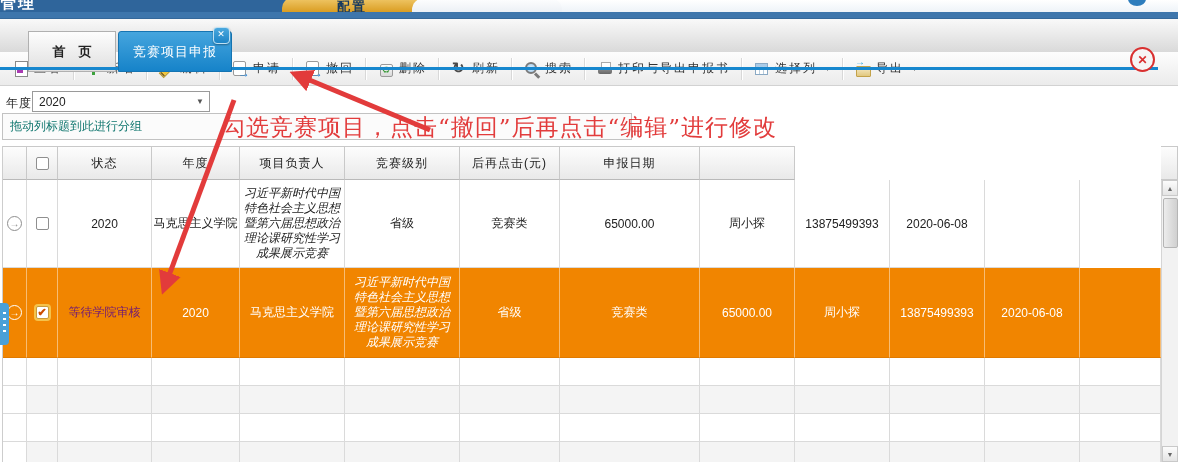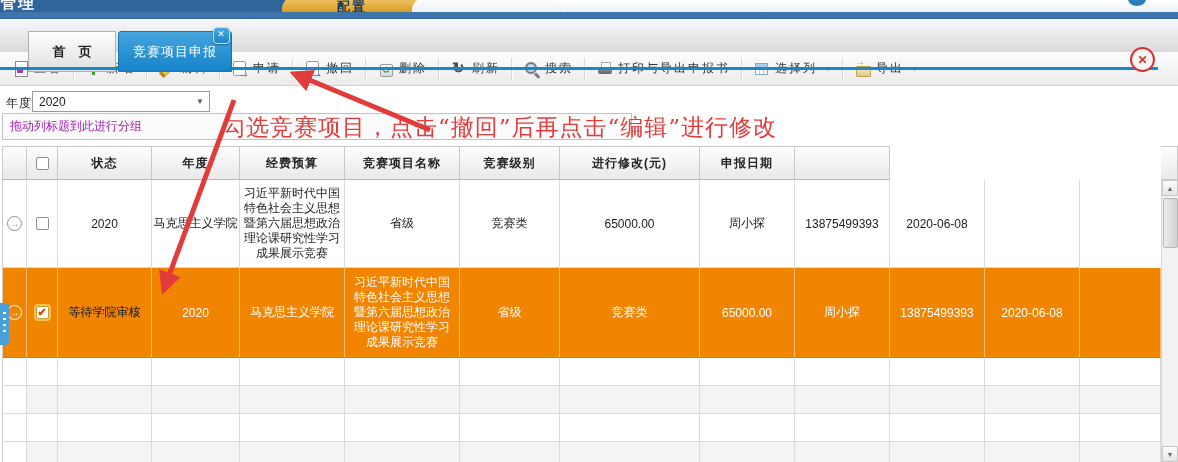--- a/index.html
+++ b/index.html
@@ -61,37 +61,37 @@
   .i-columns::after{content:'';position:absolute;left:5px;top:5px;width:1px;height:8px;background:#b9cede;box-shadow:4px 0 0 #b9cede;}
   .i-export::before{content:'';position:absolute;left:1px;top:5px;width:13px;height:9px;background:linear-gradient(#f6ecca,#e2c87f);
                     border:1px solid #c3a24a;border-radius:1px;}
   .i-export::after{content:'→';position:absolute;left:0;top:-4px;font-size:10px;font-weight:bold;color:#28a0d8;line-height:10px;}
   
   .filter-label{position:absolute;left:6px;top:95px;font-size:12px;color:#222;letter-spacing:1px;}
   .year-select{position:absolute;left:32px;top:91px;width:178px;height:21px;border:1px solid #9a9a9a;background:#fff;
                font-size:12px;display:flex;align-items:center;padding:0 6px;box-sizing:border-box;color:#222;}
   .sel-caret{position:absolute;right:5px;font-size:8px;color:#555;}
   .group-bar{position:absolute;left:2px;top:113px;width:630px;height:27px;border:1px solid #c2c2c2;background:#fbfbfb;
-             box-sizing:border-box;font-size:12px;color:#a21caf;line-height:25px;padding-left:7px;z-index:1;}
+             box-sizing:border-box;font-size:12px;color:#0f766e;line-height:25px;padding-left:7px;z-index:1;}
   .annotation{position:absolute;left:222px;top:112px;font-size:23px;letter-spacing:1px;color:#e23c3c;
               font-family:"DejaVu Serif",serif;white-space:nowrap;z-index:30;}
   
   .tbl{position:absolute;left:2px;top:146px;width:1159px;height:316px;overflow:hidden;background:#fff;
        border-left:1px solid #cdcdcd;box-sizing:border-box;}
   .trow{display:grid;grid-template-columns:24px 31px 94px 88px 105px 115px 100px 140px 95px 95px 95px 95px 1fr;}
   .cell{border-right:1px solid #dadada;border-bottom:1px solid #dadada;display:flex;align-items:center;justify-content:center;
         font-size:12px;color:#222;text-align:center;overflow:hidden;box-sizing:border-box;}
   .thead{height:34px;}
   .thead .cell{background:linear-gradient(#fdfdfd,#e9e9e9);border-right:1px solid #c9c9c9;border-bottom:1px solid #b9b9b9;
-               border-top:1px solid #c9c9c9;font-weight:bold;letter-spacing:1px;}
+               border-top:1px solid #c9c9c9;font-weight:normal;letter-spacing:1px;}
   .r-data{height:88px;}
   .r2{height:90px;}
   .r2 .cell{background:#f18500;color:#fff;border-right:1px solid rgba(255,255,255,.45);border-bottom:1px solid #e07a00;}
-  .r2 .cell.status{color:#0f172a;}
-  .cell.project{line-height:15px;padding:0 4px;}
+  .r2 .cell.status{color:#701a75;}
+  .cell.project{line-height:15px;padding:0 4px;font-style:italic;}
   .er{height:28px;}
   .er.alt .cell{background:#f4f4f4;}
   .er.alt .cell:first-child{background:#fff;}
   .chk{width:13px;height:13px;background:#fff;border:1px solid #8f8f8f;border-radius:2px;display:flex;align-items:center;
        justify-content:center;font-size:11px;color:#cc4d00;box-sizing:border-box;font-weight:bold;line-height:11px;}
   .r2 .chk{border:1px solid #c89a3a;box-shadow:0 0 0 2px #f5c24a;}
   .expander{width:15px;height:15px;border:1px solid #8f8f8f;border-radius:50%;color:#8f8f8f;font-size:10px;line-height:13px;
             text-align:center;box-sizing:border-box;}
   .r2 .expander{border-color:#fff;color:#fff;}
   .hdr-corner{position:absolute;left:1161px;top:146px;width:17px;height:34px;background:linear-gradient(#fdfdfd,#e9e9e9);
@@ -206,24 +206,23 @@
   <div class="annotation">勾选竞赛项目，点击“撤回”后再点击“编辑”进行修改</div>
 
   <div class="tbl">
     <div class="trow thead">
       <div class="cell"></div>
       <div class="cell">
           <span class="chk"></span>
         </div>
       <div class="cell">状态</div>
       <div class="cell">年度</div>
-      <div class="cell">经费预算</div>
-      <div class="cell">竞赛项目名称</div>
+      <div class="cell">项目负责人</div>
       <div class="cell">竞赛级别</div>
-      <div class="cell">进行修改(元)</div>
+      <div class="cell">后再点击(元)</div>
       <div class="cell">申报日期</div>
       <div class="cell"></div>
     </div>
 
     <div class="trow r-data">
       <div class="cell">
           <span class="expander">→</span>
         </div>
       <div class="cell">
           <span class="chk"></span>

